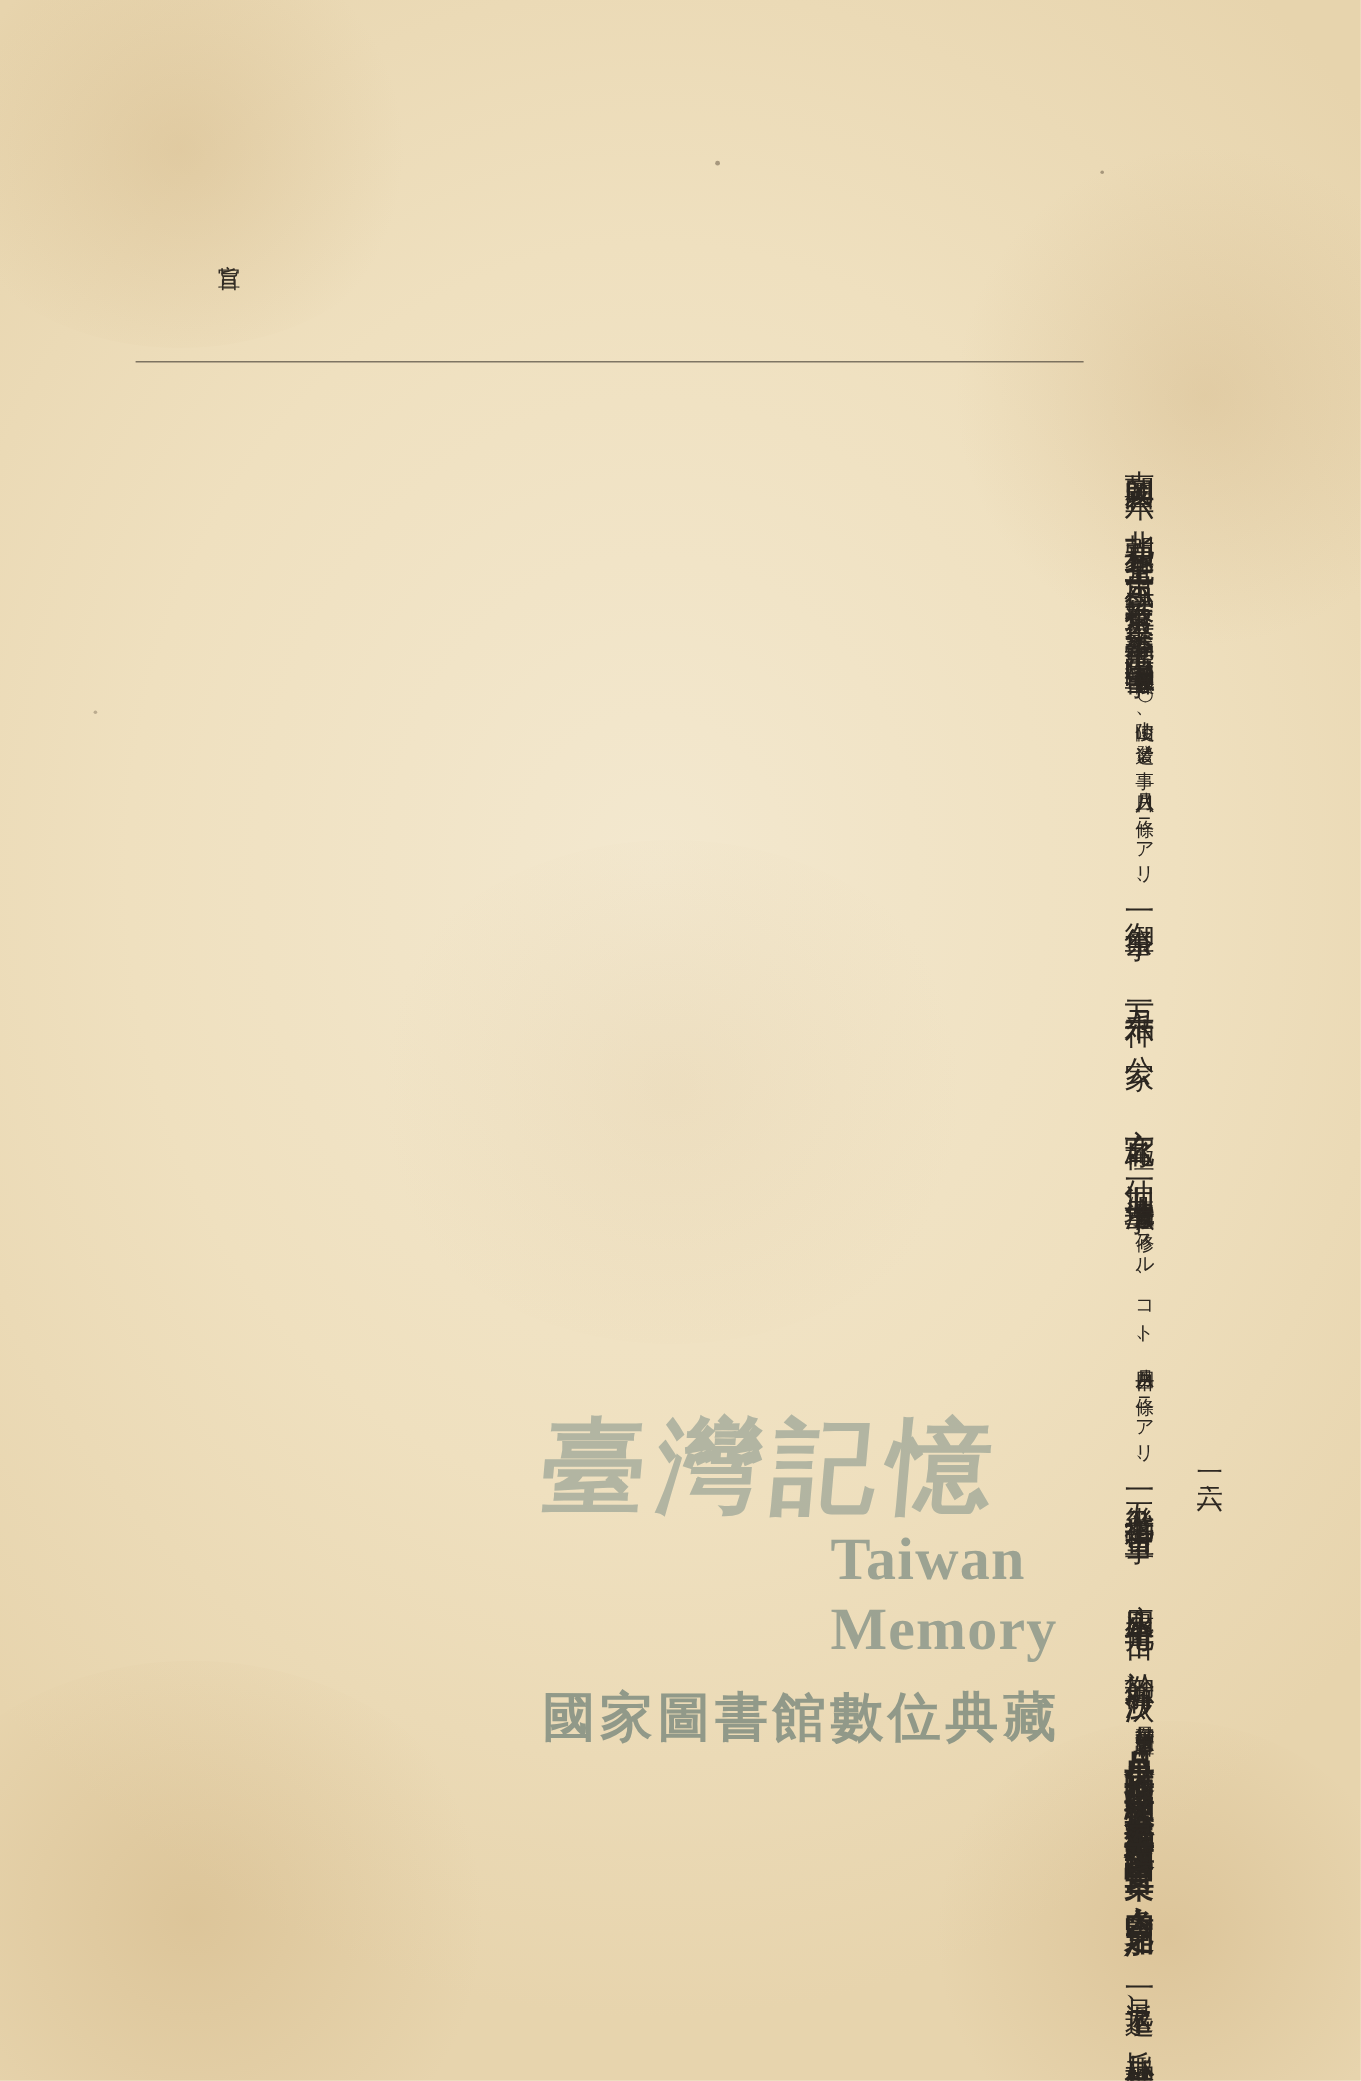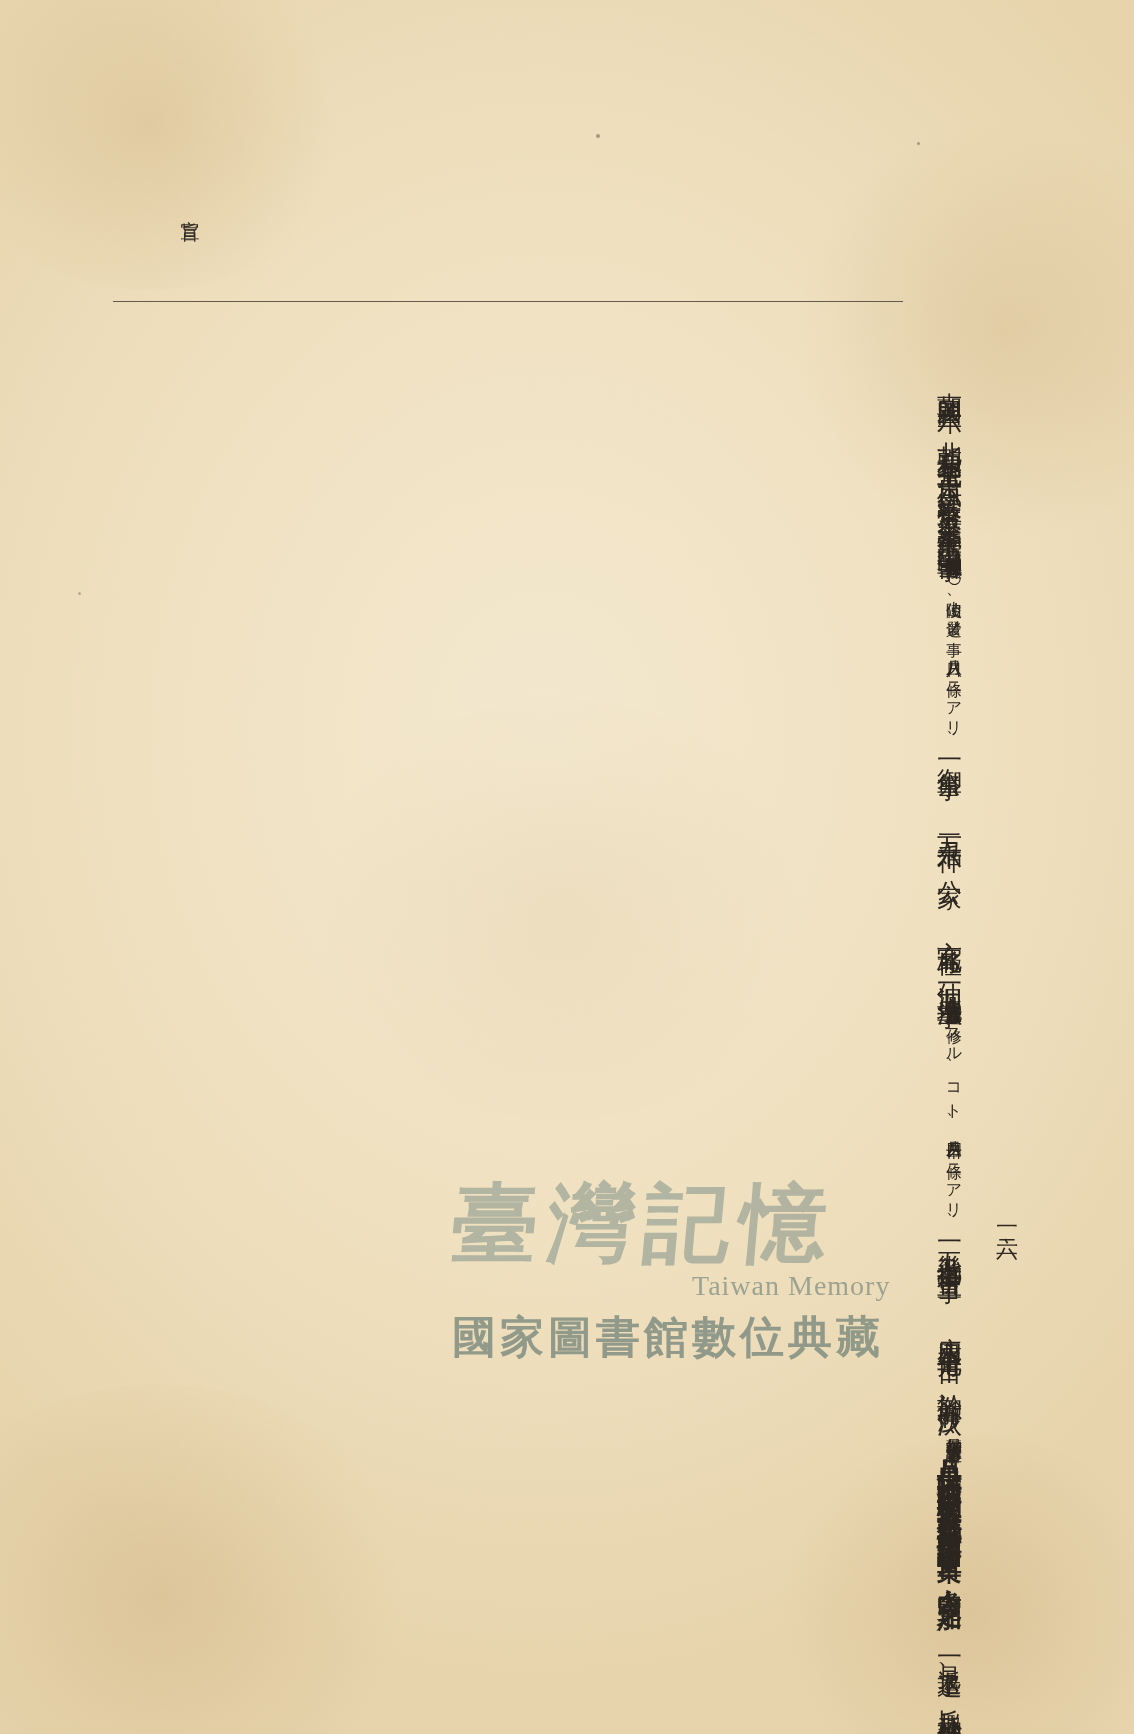--- a/index.html
+++ b/index.html
@@ -121,33 +121,34 @@
     font-size: 86px;
     font-weight: 700;
     letter-spacing: 10px;
     line-height: 1;
     color: #8c9b90;
     opacity: .85;
     transform: skewX(-5deg);
   }
   .wm-en {
     font-family: "Liberation Serif", serif;
-    font-size: 28px;
+    font-size: 50px;
     letter-spacing: 1px;
     color: #7d8d84;
     margin-top: 4px;
     margin-left: 240px;
+    font-weight: bold;
   }
   .wm-sub {
     font-family: "DejaVu Serif", "Liberation Serif", serif;
     font-size: 44px;
     font-weight: 700;
     letter-spacing: 4px;
     color: #6f8178;
-    margin-top: 6px;
+    margin-top: 16px;
   }
 </style>
 </head>
 <body>
 
 <div class="page">
 
   <div class="stain s1"></div>
   <div class="stain s2"></div>
   <div class="stain s3"></div>

